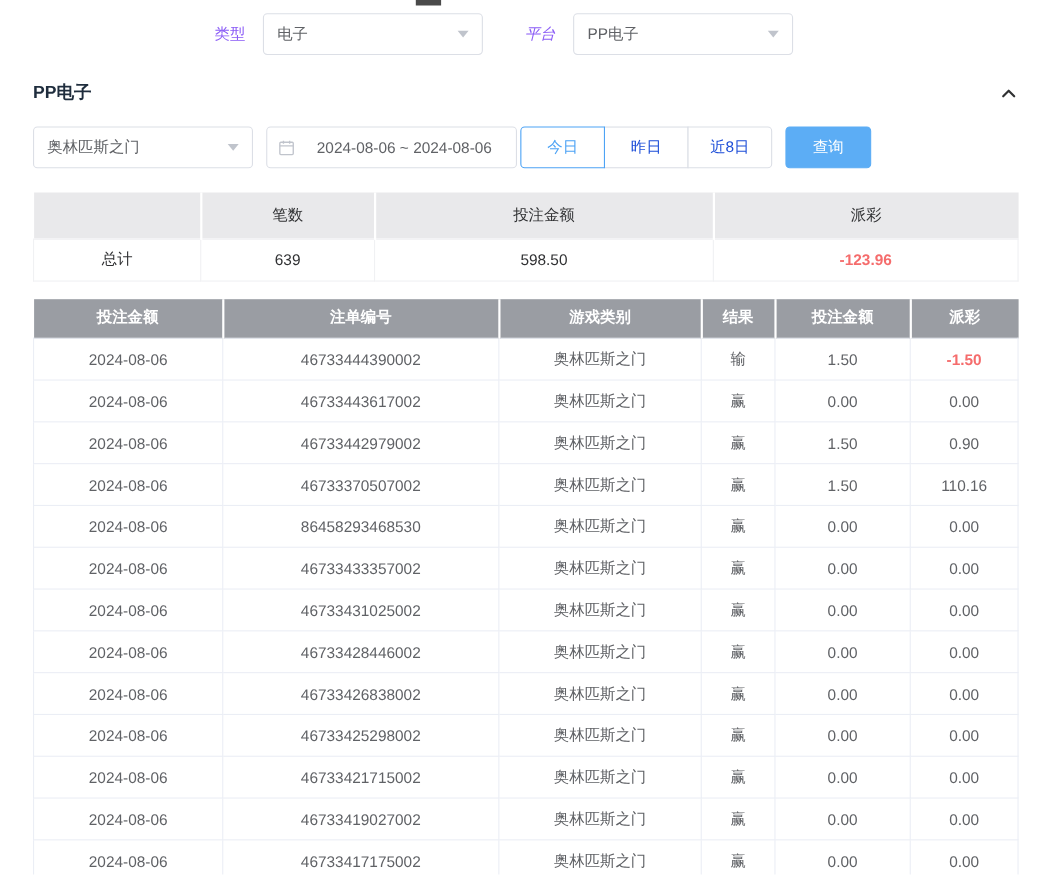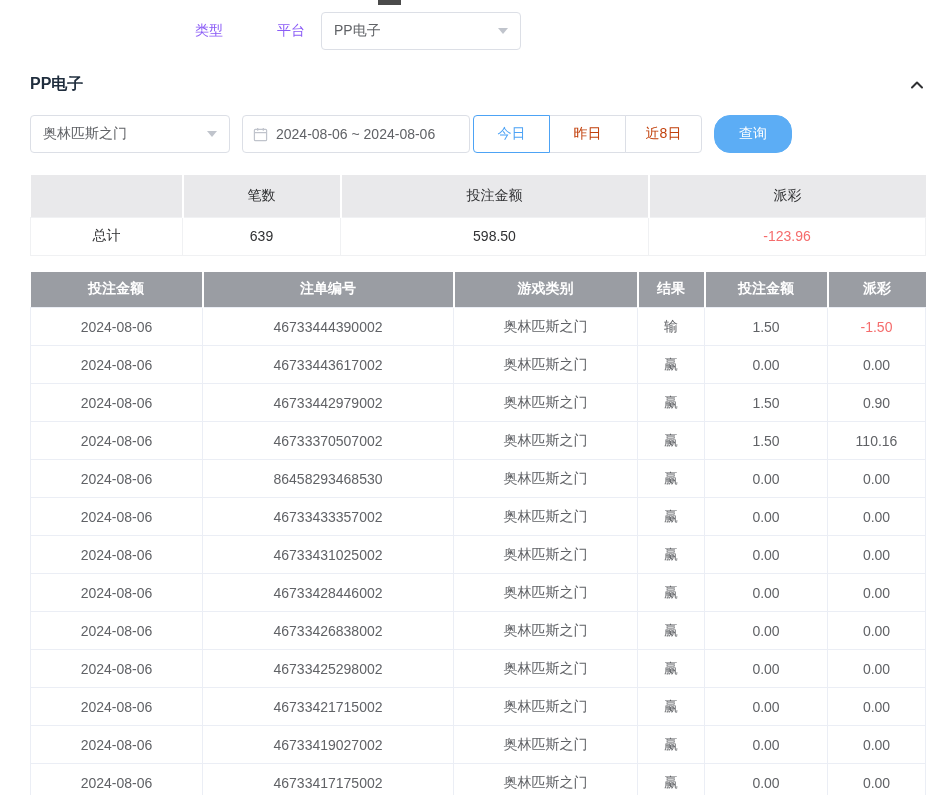--- a/index.html
+++ b/index.html
@@ -10,21 +10,21 @@
     overflow:hidden;
     position:relative;
     color:#303133;
   }
   .top-indicator {
     position:absolute; top:0; left:378px; width:23px; height:5px; background:#4a4a4a;
   }
   
   .top-filters { display:flex; align-items:center; padding:12px 0 0 195px; }
   .lbl { font-size:14px; color:#8b5cf6; margin-right:16px; }
-  .lbl2 { margin-left:38px; }
+  .lbl2 { margin-left:38px;font-style:italic; }
   .select {
     width:200px; height:38px; border:1px solid #dcdfe6; border-radius:4px;
     display:flex; align-items:center; justify-content:space-between;
     padding:0 12px; font-size:14px; color:#606266; background:#fff; cursor:pointer;
   }
   .caret-down {
     width:0; height:0; flex:0 0 auto;
     border-left:5px solid transparent; border-right:5px solid transparent;
     border-top:6px solid #c0c4cc;
   }
@@ -33,36 +33,36 @@
     margin:24px 26px 0 30px;
     display:flex; align-items:center; justify-content:space-between;
   }
   .section-title { font-size:16px; font-weight:bold; color:#1f2d3d; }
   .collapse-btn { cursor:pointer; display:flex; align-items:center; }
   
   .filter-bar { margin:20px 26px 0 30px; display:flex; align-items:center; }
   .game-select { width:200px; }
   .date-picker {
     margin-left:12px; width:228px; height:38px; border:1px solid #dcdfe6; border-radius:4px;
-    display:flex; align-items:center; gap:8px; padding:0 10px;
+    display:flex; align-items:center; gap:20px; padding:0 10px;
     font-size:14px; color:#606266; background:#fff; cursor:pointer;
   }
   .btn-group { display:flex; margin-left:3px; }
   .quick-btn {
     height:38px; min-width:77px; padding:0 14px;
-    background:#fff; border:1px solid #dcdfe6; color:#c2410c;
+    background:#fff; border:1px solid #dcdfe6; color:#1d4ed8;
     font-size:14px; font-family:inherit; cursor:pointer;
   }
   .quick-btn + .quick-btn { margin-left:-1px; }
   .quick-btn:first-child { border-radius:4px 0 0 4px; }
   .quick-btn:last-child { border-radius:0 4px 4px 0; }
   .quick-btn.active { color:#4da3f5; border-color:#4da3f5; position:relative; z-index:1; }
   .search-btn {
     margin-left:12px; width:78px; height:38px;
-    background:#5cadf5; border:1px solid #5cadf5; border-radius:16px;
+    background:#5cadf5; border:1px solid #5cadf5; border-radius:4px;
     color:#fff; font-size:14px; font-family:inherit; cursor:pointer;
   }
   
   .summary-table {
     width:895px; margin:22px 26px 0 30px;
     border-collapse:collapse; font-size:14px; table-layout:fixed;
   }
   .summary-table th {
     background:#e9e9eb; height:42px; font-weight:normal; color:#303133;
     border-right:2px solid #fff; text-align:center;
@@ -80,29 +80,33 @@
   }
   .detail-table th {
     background:#9a9da3; color:#fff; height:36px; font-weight:bold;
     border-right:2px solid #fff; text-align:center;
   }
   .detail-table th:last-child { border-right:none; }
   .detail-table td {
     height:38px; text-align:center; color:#606266; background:#fff;
     border:1px solid #ebeef5;
   }
-  .neg { color:#f56c6c !important; }
+  .neg { color:#f56c6c !important;font-weight:bold; }
 </style>
 </head>
 <body>
 
 <div class="top-indicator"></div>
 
 <div class="top-filters">
   <span class="lbl">类型</span>
+  <div class="select">
+    <span>电子</span>
+    <i class="caret-down"></i>
+  </div>
   <span class="lbl lbl2">平台</span>
   <div class="select">
     <span>PP电子</span>
     <i class="caret-down"></i>
   </div>
 </div>
 
 <div class="section-header">
   <span class="section-title">PP电子</span>
   <span class="collapse-btn">

